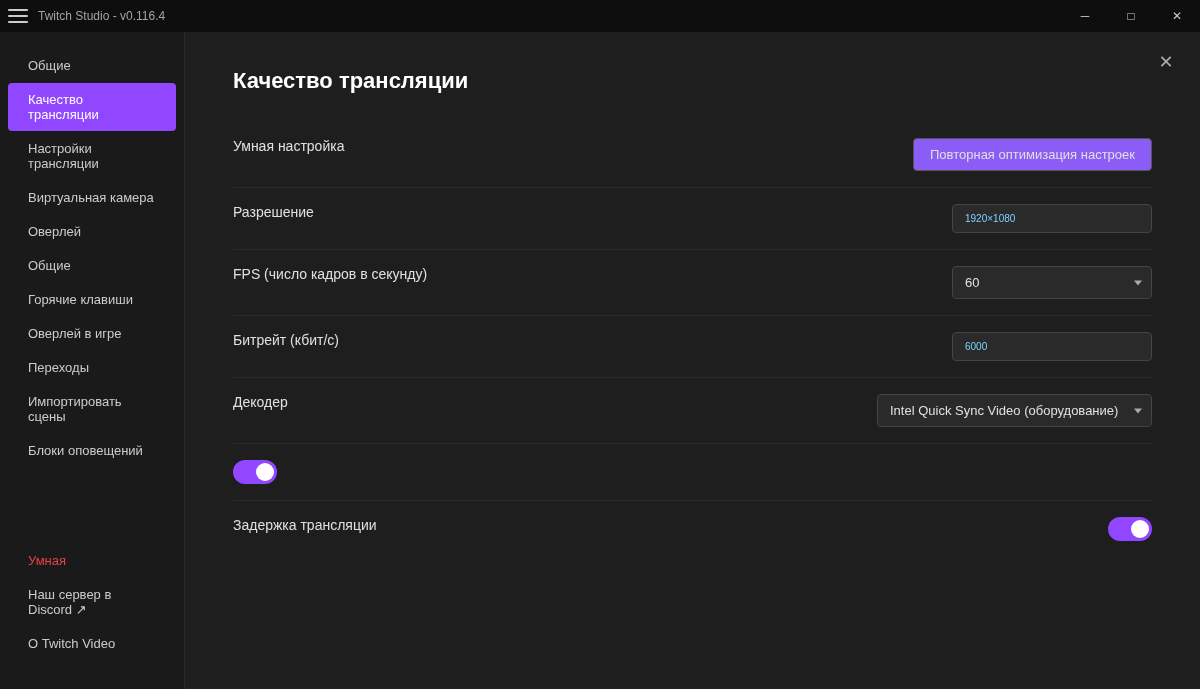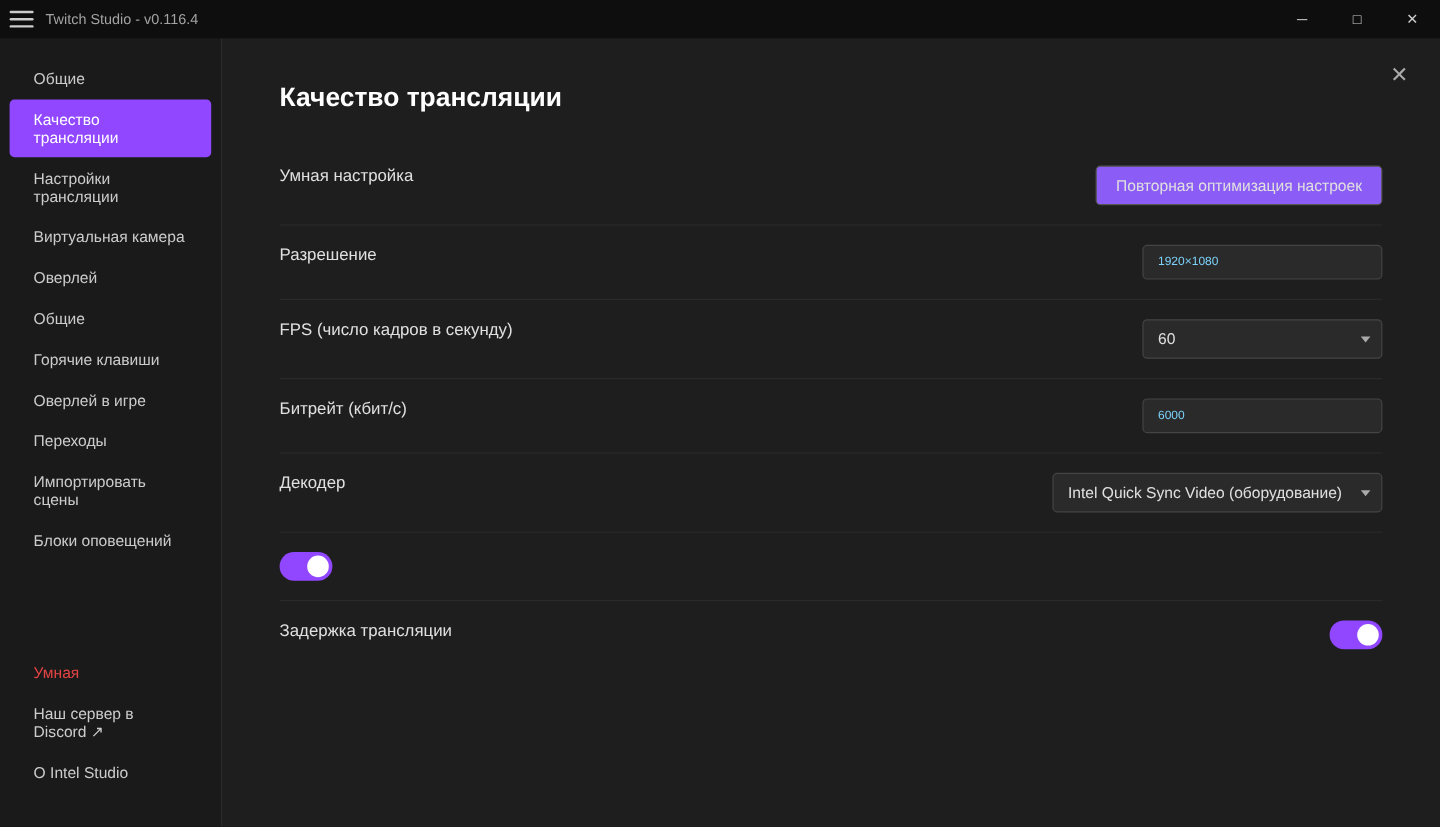--- a/index.html
+++ b/index.html
@@ -298,21 +298,21 @@
         <div class="sidebar-item">Общие</div>
         <div class="sidebar-item">Горячие клавиши</div>
         <div class="sidebar-item">Оверлей в игре</div>
         <div class="sidebar-item">Переходы</div>
         <div class="sidebar-item">Импортировать сцены</div>
         <div class="sidebar-item">Блоки оповещений</div>
       </div>
     <div class="sidebar-footer">
       <div class="sidebar-logout">Умная</div>
       <div class="sidebar-discord">Наш сервер в Discord ↗</div>
-      <div class="sidebar-about">О Intel Studio</div>
+      <div class="sidebar-about">О Twitch Video</div>
     </div>
   </div>
 
   <div class="main-content">
     <button class="close-btn">✕</button>
     <h1 class="page-title">Качество трансляции</h1>
     <div class="settings-rows">
 
     <div class="settings-row">
           <div class="settings-row-left">

